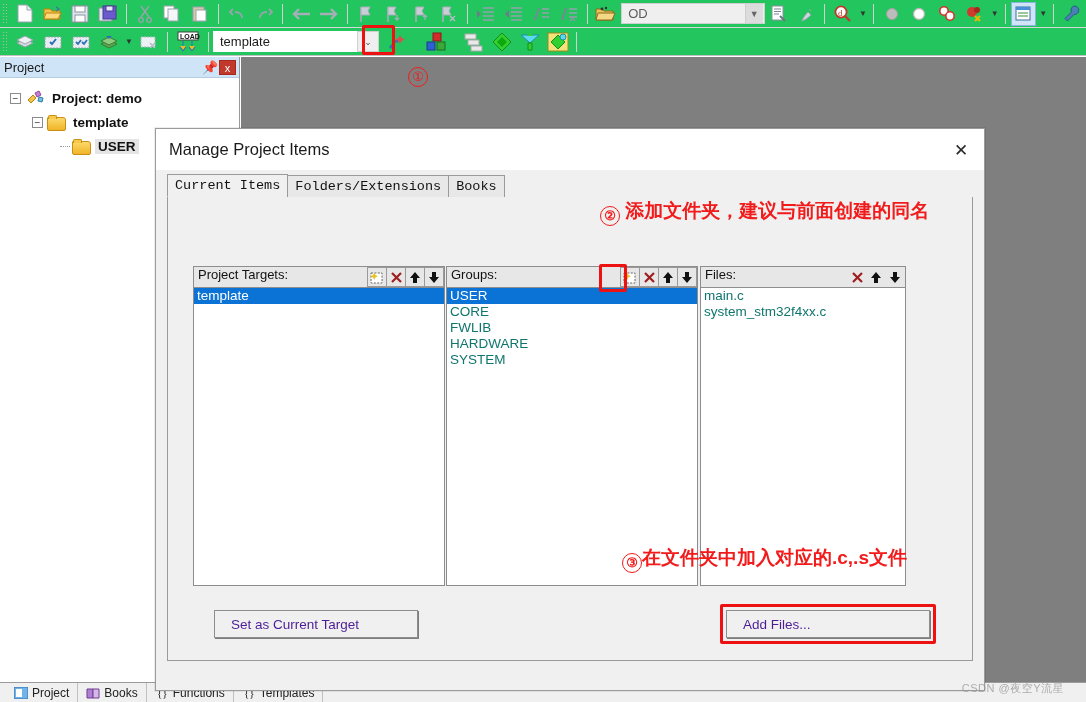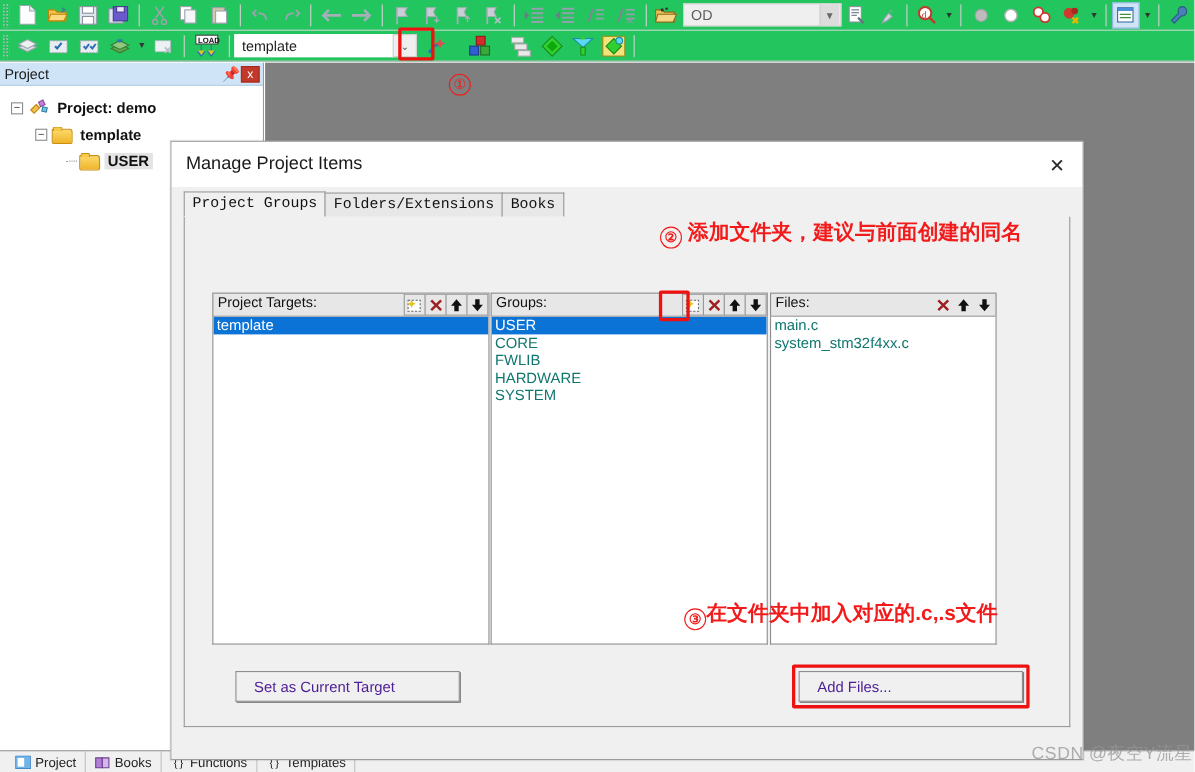--- a/index.html
+++ b/index.html
@@ -204,22 +204,22 @@
     white-space: nowrap;
   }
 
   .circnum {
     display: inline-block; border: 1.5px solid #f21b1b; border-radius: 50%;
     width: 20px; height: 20px; line-height: 17px; text-align:center;
     font-size: 13px; vertical-align: -3px;
   }
 
   #watermark {
-    position: absolute; right: 2px; bottom: 6px;
-    font-size: 16px; color: rgba(150,150,150,.75);
+    position: absolute; right: 22px; bottom: 6px;
+    font-size: 11px; color: rgba(150,150,150,.75);
     letter-spacing: .5px;
     pointer-events: none;
     margin-top: 36px;
   }
 </style>
 </head>
 <body>
 
 <div id="root">
 
@@ -644,21 +644,21 @@
   <div id="dialog">
     <div id="dlg-titlebar">
       <span id="dlg-title">Manage Project Items</span>
       <span id="dlg-close">✕</span>
     </div>
 
     <div id="dlg-body">
 
       <div id="dlg-tabs">
         <div class="dtab active">
-          <span>Project Groups</span>
+          <span>Current Items</span>
         </div>
         <div class="dtab">
           <span>Folders/Extensions</span>
         </div>
         <div class="dtab">
           <span>Books</span>
         </div>
       </div>
 
       <div id="dlg-inner"></div>

